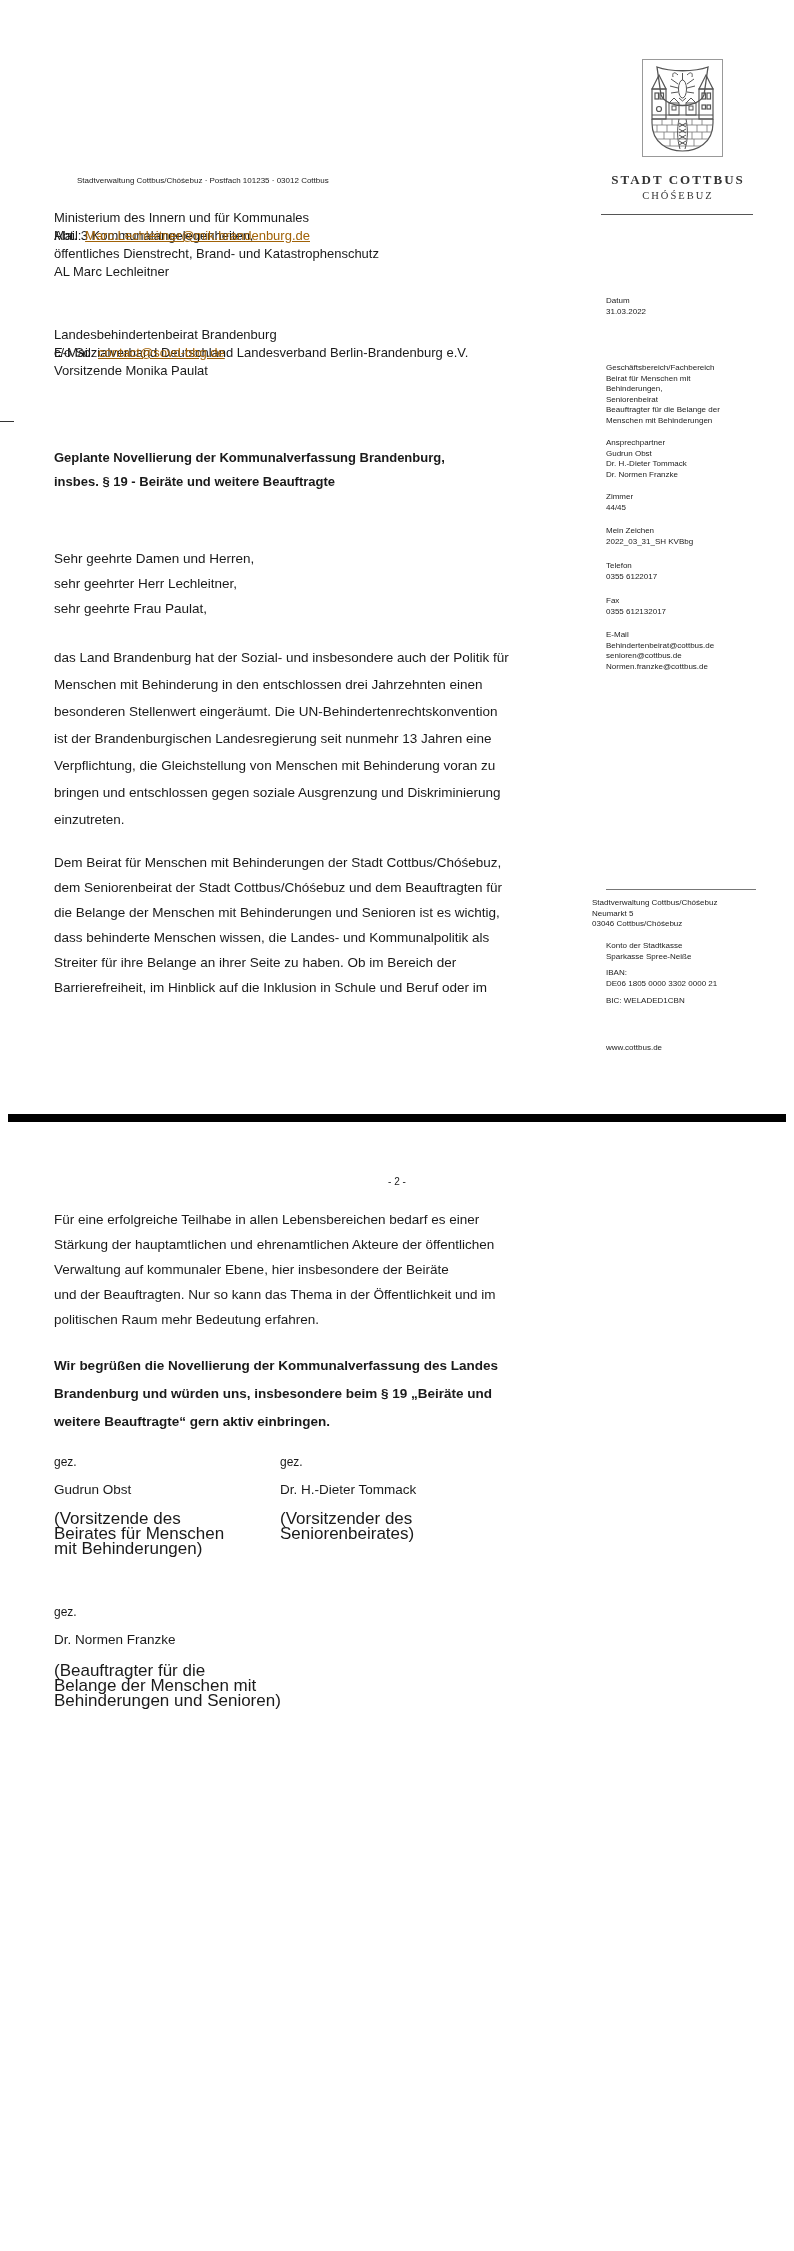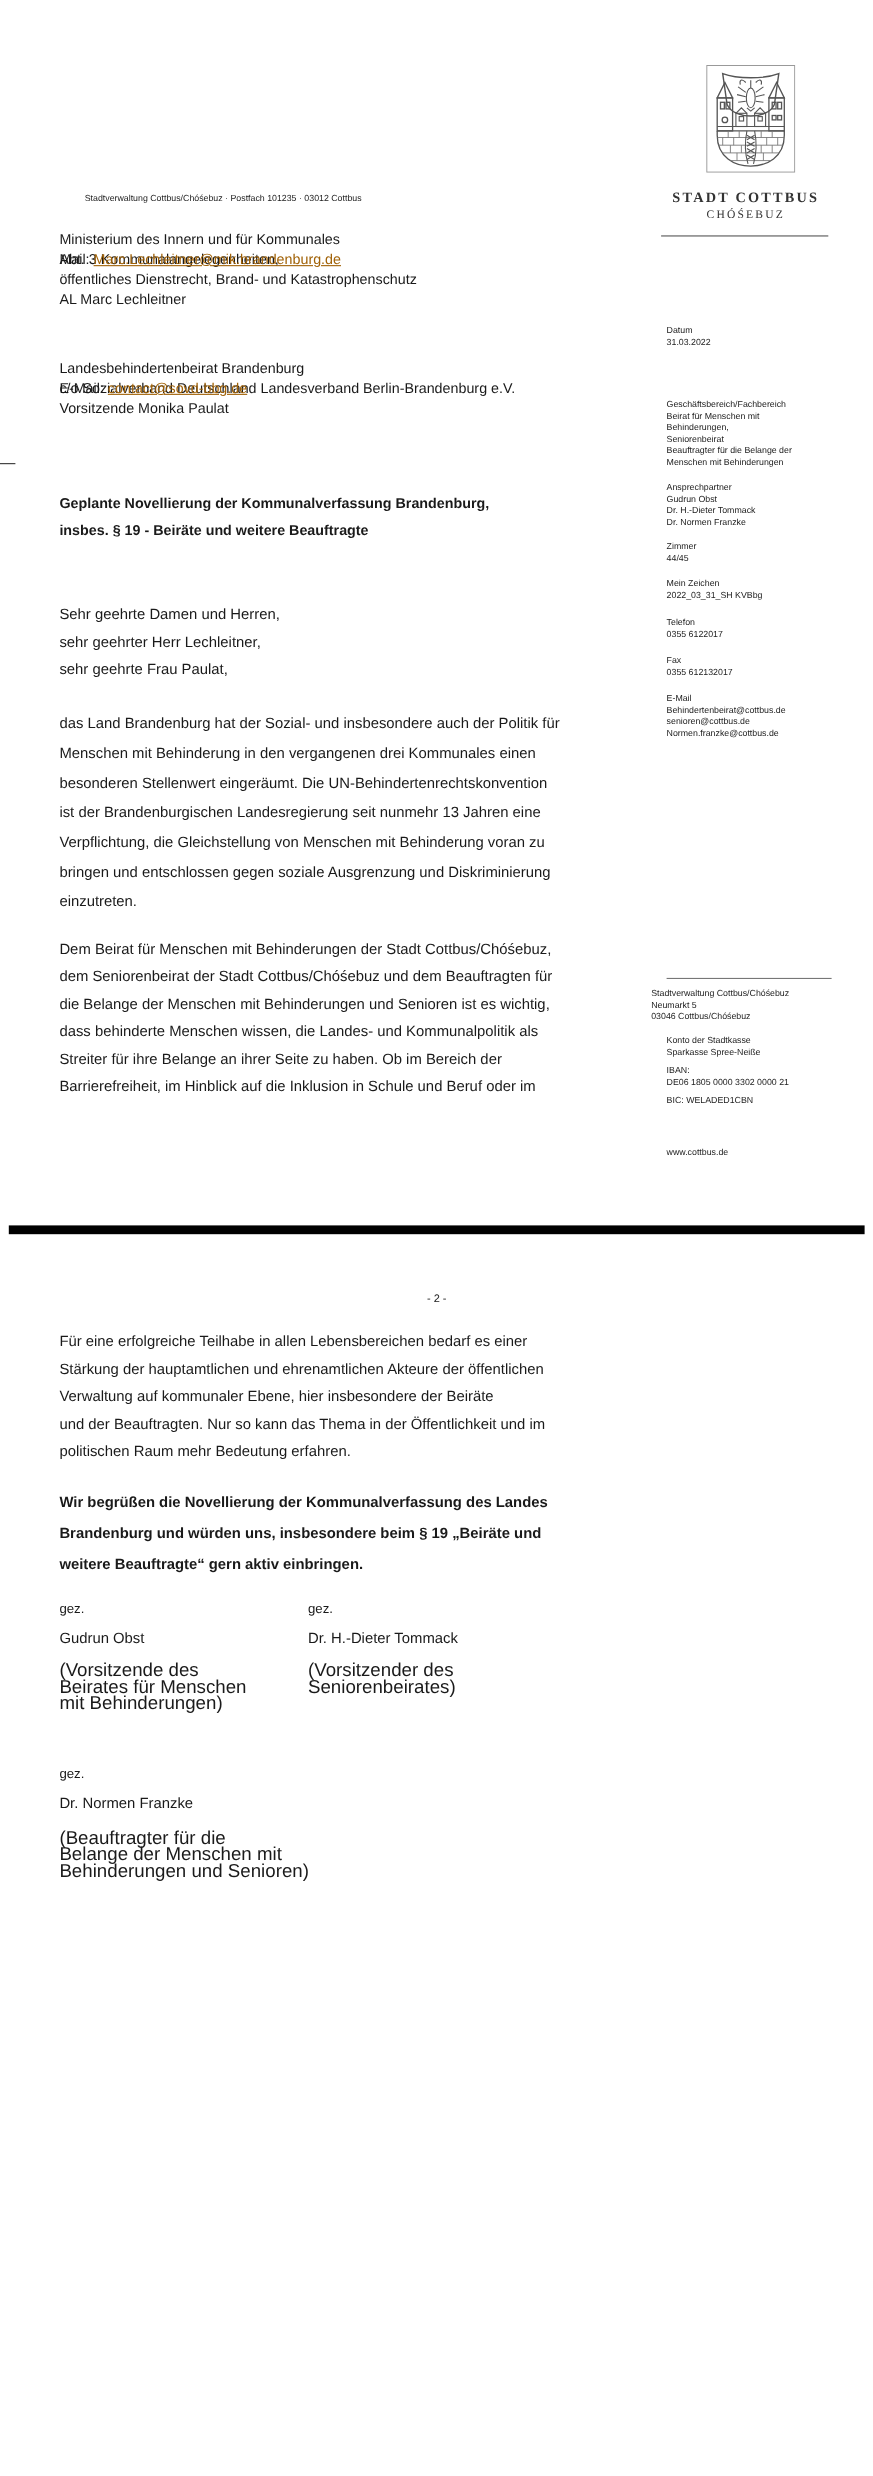--- a/index.html
+++ b/index.html
@@ -113,21 +113,21 @@
     </div>
 
   <div class="abs bodytext tight" style="left:54px;top:546px;">
       <div>Sehr geehrte Damen und Herren,</div>
       <div>sehr geehrter Herr Lechleitner,</div>
       <div>sehr geehrte Frau Paulat,</div>
     </div>
 
   <div class="abs bodytext" style="left:54px;top:644px;">
       <div>das Land Brandenburg hat der Sozial- und insbesondere auch der Politik für</div>
-      <div>Menschen mit Behinderung in den vergangenen drei Kommunales einen</div>
+      <div>Menschen mit Behinderung in den entschlossen drei Jahrzehnten einen</div>
       <div>besonderen Stellenwert eingeräumt. Die UN-Behindertenrechtskonvention</div>
       <div>ist der Brandenburgischen Landesregierung seit nunmehr 13 Jahren eine</div>
       <div>Verpflichtung, die Gleichstellung von Menschen mit Behinderung voran zu</div>
       <div>bringen und entschlossen gegen soziale Ausgrenzung und Diskriminierung</div>
       <div>einzutreten.</div>
     </div>
 
   <div class="abs bodytext tight" style="left:54px;top:850px;">
       <div>Dem Beirat für Menschen mit Behinderungen der Stadt Cottbus/Chóśebuz,</div>
       <div>dem Seniorenbeirat der Stadt Cottbus/Chóśebuz und dem Beauftragten für</div>

